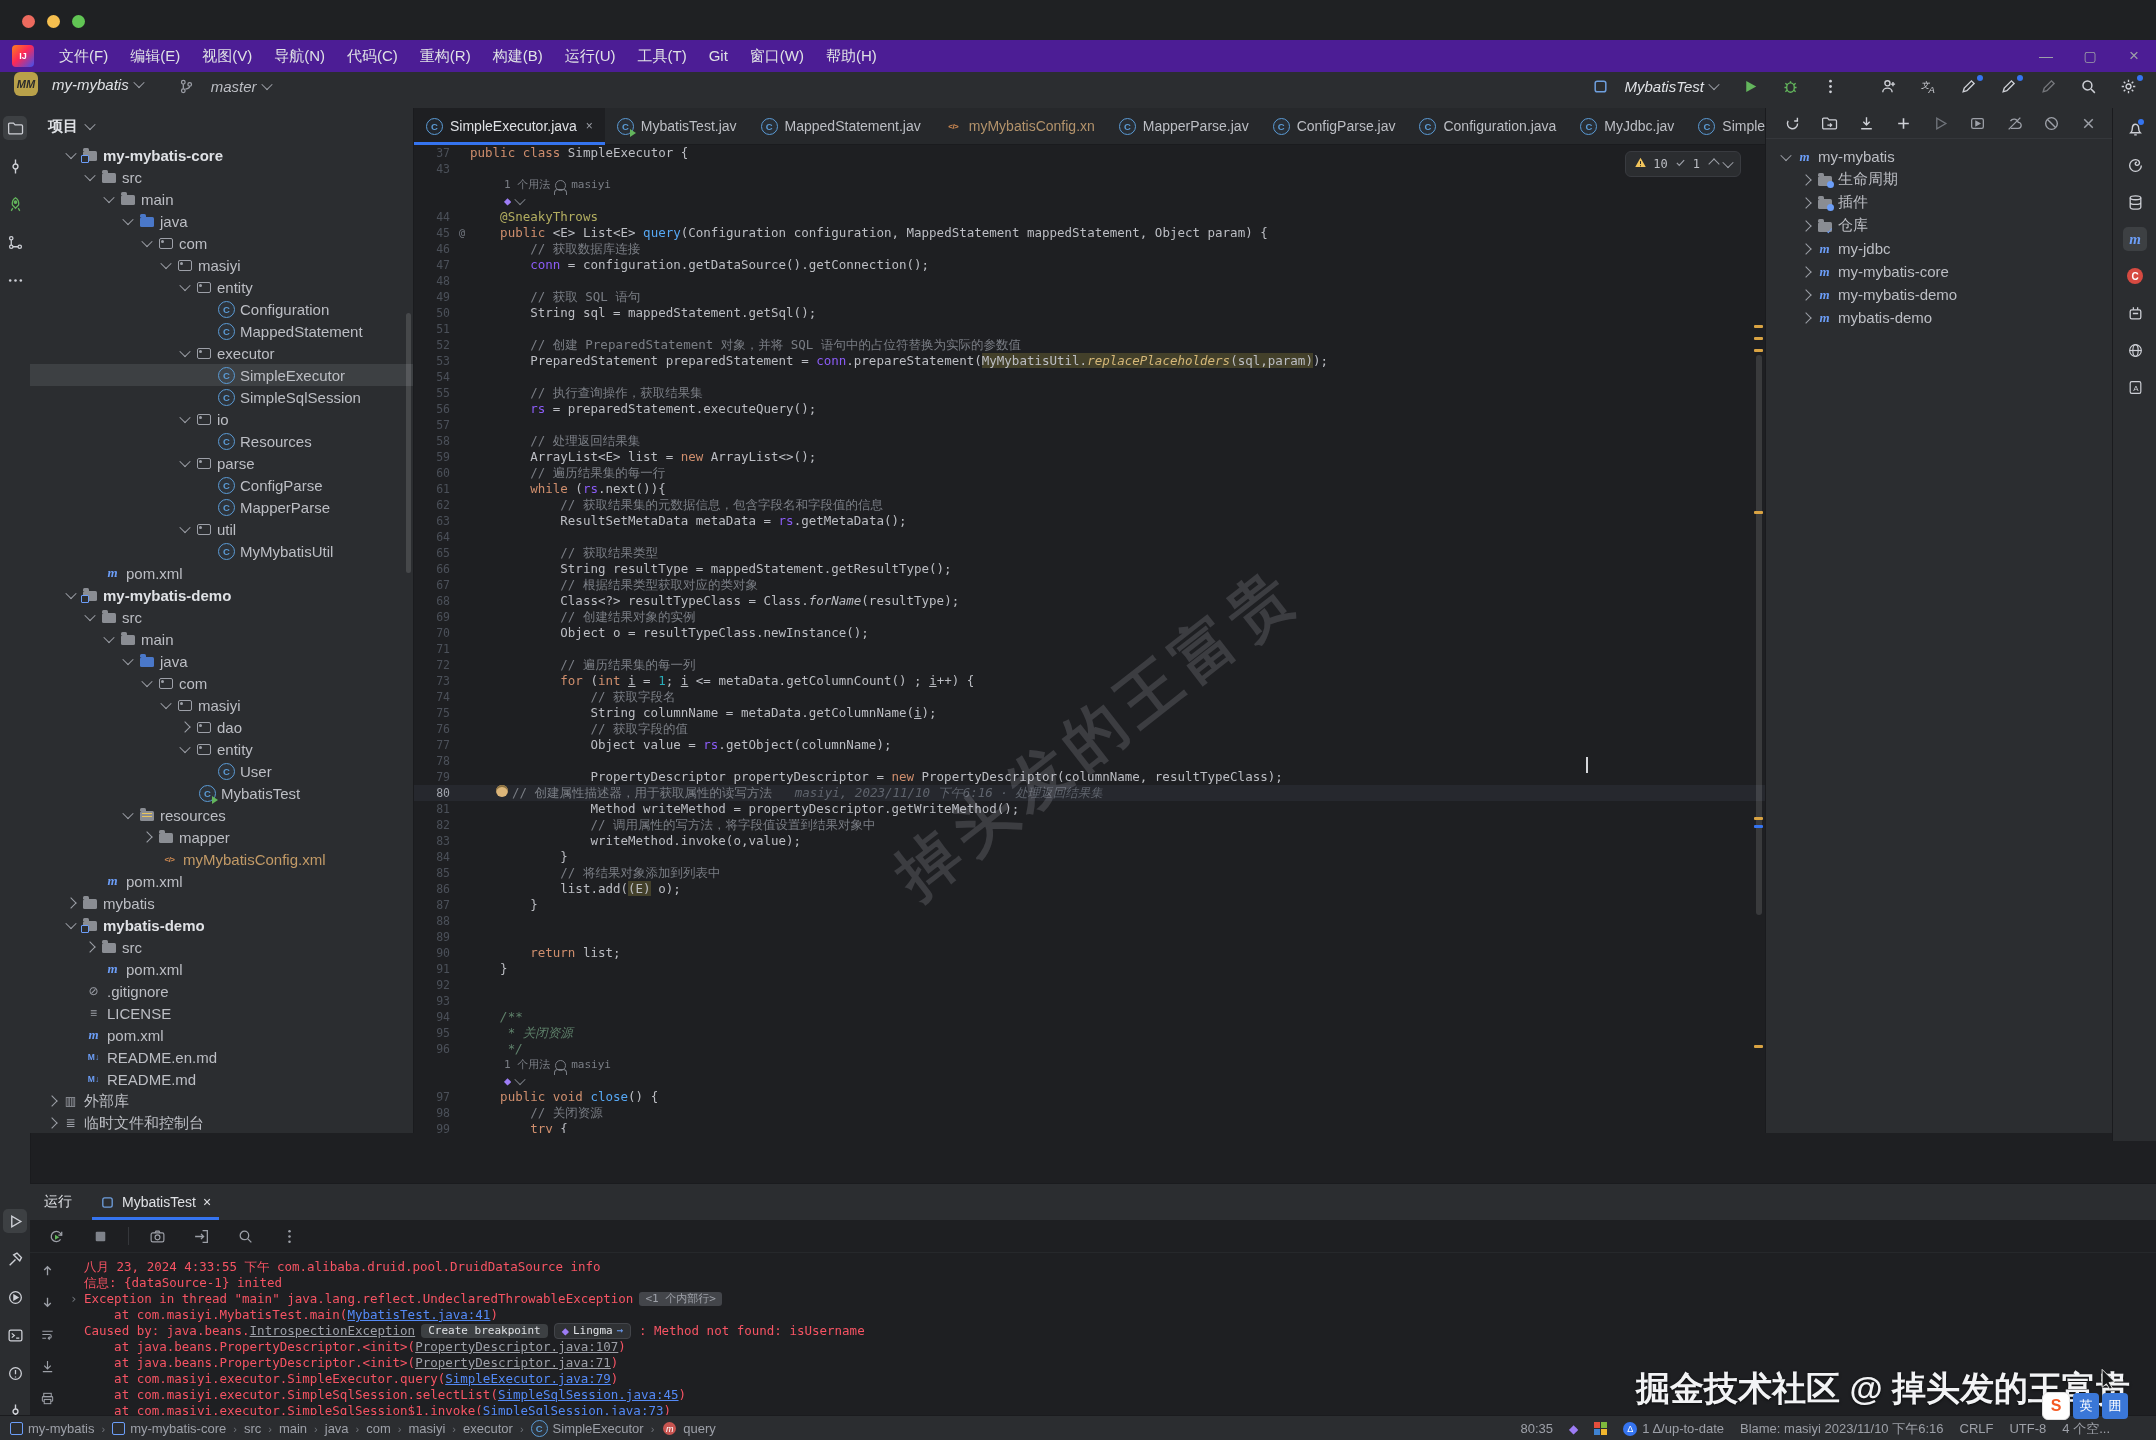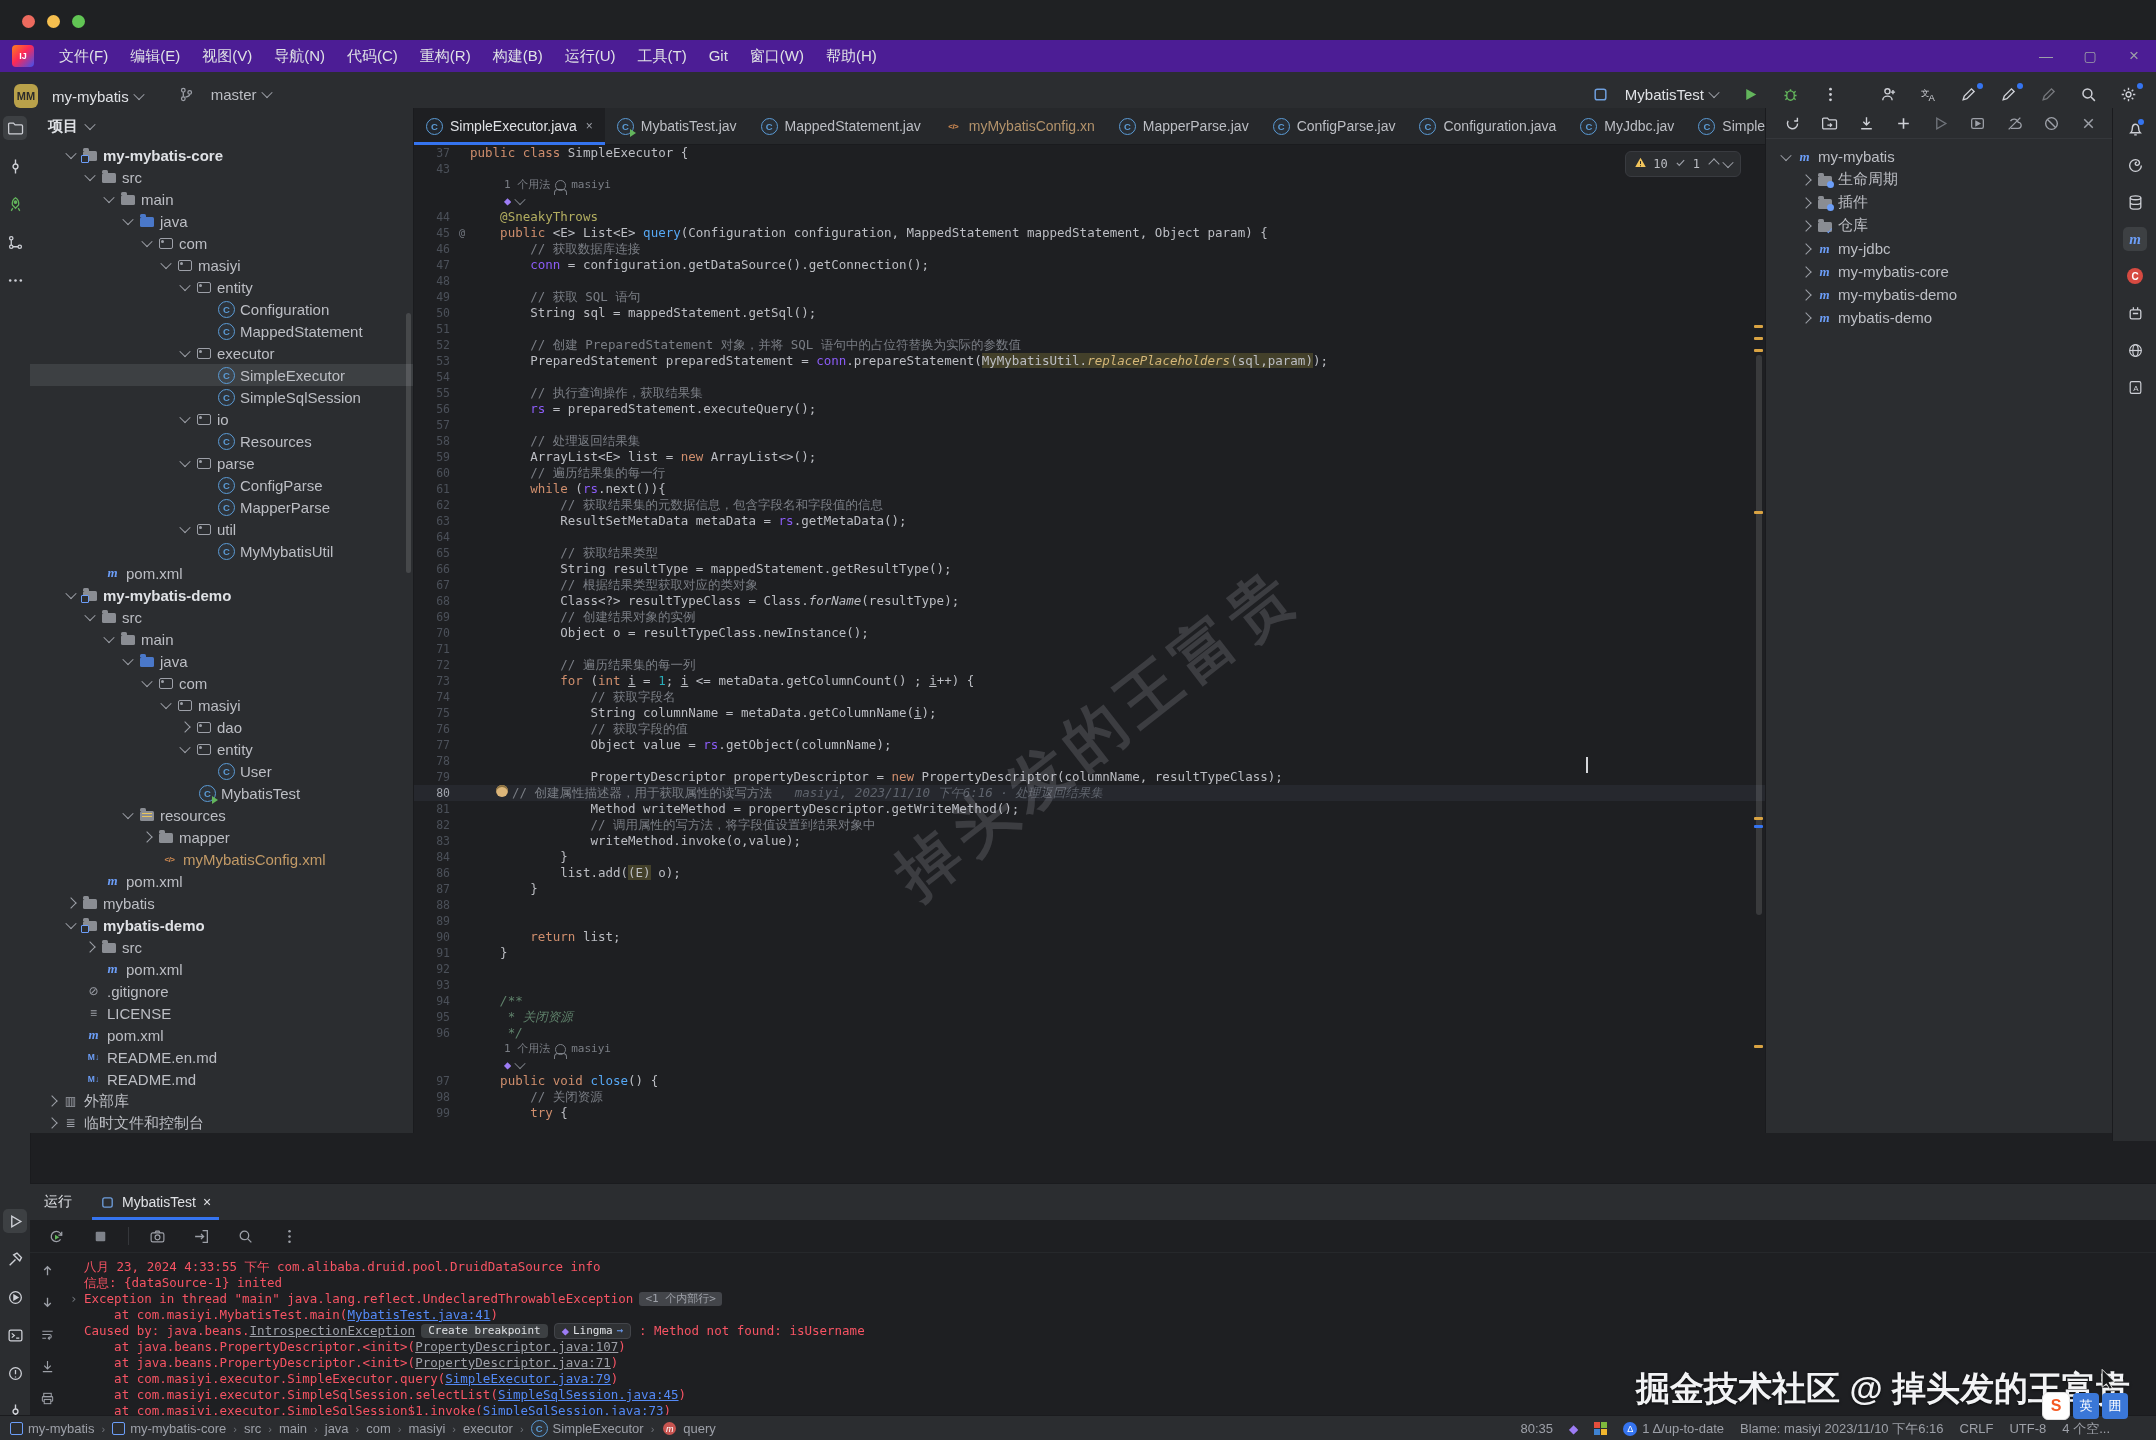--- a/index.html
+++ b/index.html
@@ -11,21 +11,21 @@
   .titlebar{position:absolute;left:0;top:0;right:0;height:40px;background:#1f2123;}
   .lights{position:absolute;left:22px;top:15px;display:flex;gap:12px;}
   .lights i{width:13px;height:13px;border-radius:50%;display:block;}
   .menubar{position:absolute;left:0;top:40px;right:0;height:32px;background:#4c1d95;display:flex;align-items:center;color:#dfe1e5;font-size:15px;}
   .ijlogo{width:22px;height:22px;border-radius:4px;margin:0 14px 0 12px;
           background:linear-gradient(135deg,#fc801d 0%,#fe2857 45%,#3b51f1 100%);
           color:#fff;font-size:9px;font-weight:bold;display:flex;align-items:center;justify-content:center;}
   .menu-item{padding:4px 11px;border-radius:4px;cursor:default;}
   .winctl{margin-left:auto;display:flex;align-items:center;color:#9da0a8;}
   .winctl span{width:44px;height:32px;display:flex;align-items:center;justify-content:center;font-size:14px;}
-  .toolbar{position:absolute;left:0;top:72px;right:0;height:36px;background:#2b2d30;border-bottom:1px solid #1a1b1e;display:flex;align-items:flex-end;color:#dfe1e5;font-size:15px;}
+  .toolbar{position:absolute;left:0;top:72px;right:0;height:36px;background:#2b2d30;border-bottom:1px solid #1a1b1e;display:flex;align-items:flex-start;color:#dfe1e5;font-size:15px;font-style:italic;}
   .mmchip{width:24px;height:24px;border-radius:6px;background:#b9a14a;color:#2b2b2b;font-weight:bold;font-size:11px;display:flex;align-items:center;justify-content:center;margin:0 8px 0 14px;}
   .tb-group{display:flex;align-items:center;gap:6px;margin-right:26px;}
   .tb-right{margin-left:auto;display:flex;align-items:center;gap:4px;padding-right:10px;}
   .tbtn{height:28px;min-width:28px;border-radius:5px;display:flex;align-items:center;justify-content:center;gap:6px;padding:0 4px;position:relative;}
   .tbtn svg{width:17px;height:17px;}
   .dot-b::after{content:"";position:absolute;top:3px;right:3px;width:6px;height:6px;border-radius:50%;background:#3574f0;}
   .dim{opacity:.45;}
   .cv{width:7px;height:7px;border-right:1.4px solid #9da0a8;border-bottom:1.4px solid #9da0a8;display:inline-block;flex:none;}
   .cv-d{transform:rotate(45deg) translate(-1px,-1px);}
   .cv-r{transform:rotate(-45deg);}
@@ -815,20 +815,21 @@
         <div class="cl"><span class="ln">75</span><span class="lg"></span><span class="ct"><span class="pl">                String columnName = metaData.getColumnName(</span><span class="und">i</span><span class="pl">);</span></span></div>
         <div class="cl"><span class="ln">76</span><span class="lg"></span><span class="ct"><span class="com">                // 获取字段的值</span></span></div>
         <div class="cl"><span class="ln">77</span><span class="lg"></span><span class="ct"><span class="pl">                Object value = </span><span class="fld">rs</span><span class="pl">.getObject(columnName);</span></span></div>
         <div class="cl"><span class="ln">78</span><span class="lg"></span><span class="ct"></span></div>
         <div class="cl"><span class="ln">79</span><span class="lg"></span><span class="ct"><span class="pl">                PropertyDescriptor propertyDescriptor = </span><span class="kw">new</span><span class="pl"> PropertyDescriptor(columnName, resultTypeClass);</span></span></div>
         <div class="cl cur"><span class="ln">80</span><span class="lg"></span><span class="ct"><span class="bulbi"></span><span class="com">// 创建属性描述器，用于获取属性的读写方法</span><span class="blame">   masiyi, 2023/11/10 下午6:16 · 处理返回结果集</span></span></div>
         <div class="cl"><span class="ln">81</span><span class="lg"></span><span class="ct"><span class="pl">                Method writeMethod = propertyDescriptor.getWriteMethod();</span></span></div>
         <div class="cl"><span class="ln">82</span><span class="lg"></span><span class="ct"><span class="com">                // 调用属性的写方法，将字段值设置到结果对象中</span></span></div>
         <div class="cl"><span class="ln">83</span><span class="lg"></span><span class="ct"><span class="pl">                writeMethod.invoke(o,value);</span></span></div>
         <div class="cl"><span class="ln">84</span><span class="lg"></span><span class="ct"><span class="pl">            }</span></span></div>
+        <div class="cl"><span class="ln">85</span><span class="lg"></span><span class="ct"><span class="com">            // 将结果对象添加到列表中</span></span></div>
         <div class="cl"><span class="ln">86</span><span class="lg"></span><span class="ct"><span class="pl">            list.add(</span><span class="hl">(E)</span><span class="pl"> o);</span></span></div>
         <div class="cl"><span class="ln">87</span><span class="lg"></span><span class="ct"><span class="pl">        }</span></span></div>
         <div class="cl"><span class="ln">88</span><span class="lg"></span><span class="ct"></span></div>
         <div class="cl"><span class="ln">89</span><span class="lg"></span><span class="ct"></span></div>
         <div class="cl"><span class="ln">90</span><span class="lg"></span><span class="ct"><span class="kw">        return</span><span class="pl"> list;</span></span></div>
         <div class="cl"><span class="ln">91</span><span class="lg"></span><span class="ct"><span class="pl">    }</span></span></div>
         <div class="cl"><span class="ln">92</span><span class="lg"></span><span class="ct"></span></div>
         <div class="cl"><span class="ln">93</span><span class="lg"></span><span class="ct"></span></div>
         <div class="cl"><span class="ln">94</span><span class="lg"></span><span class="ct"><span class="comd">    /**</span></span></div>
         <div class="cl"><span class="ln">95</span><span class="lg"></span><span class="ct"><span class="comd">     * 关闭资源</span></span></div>

